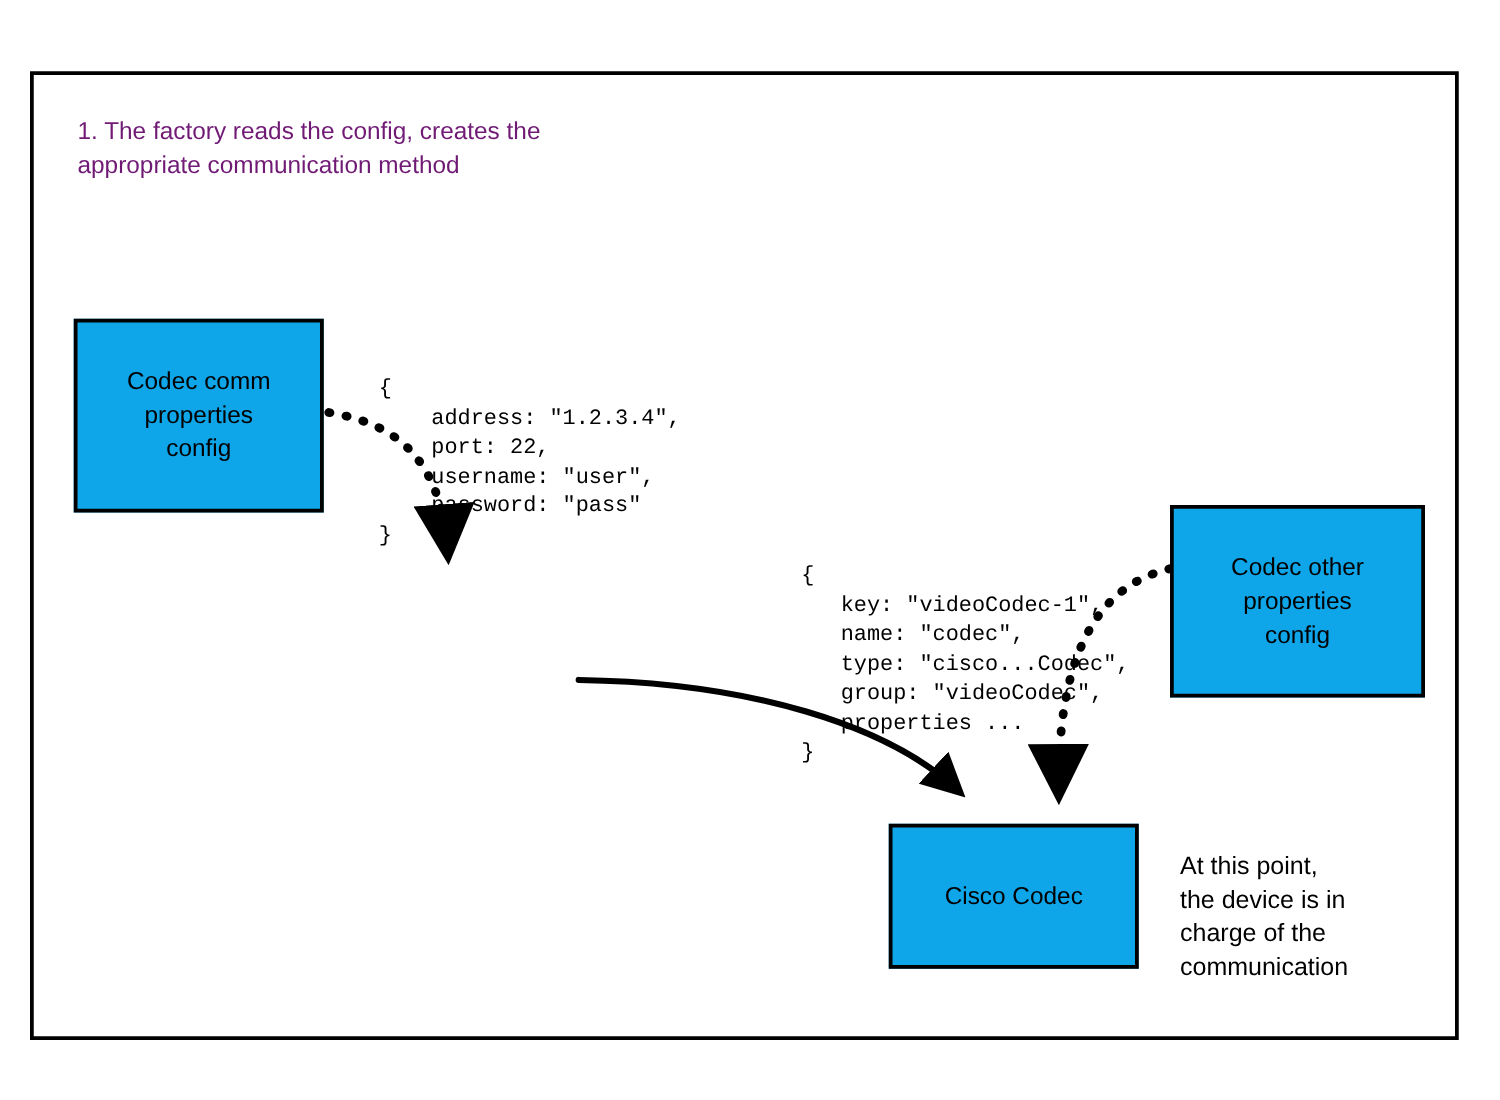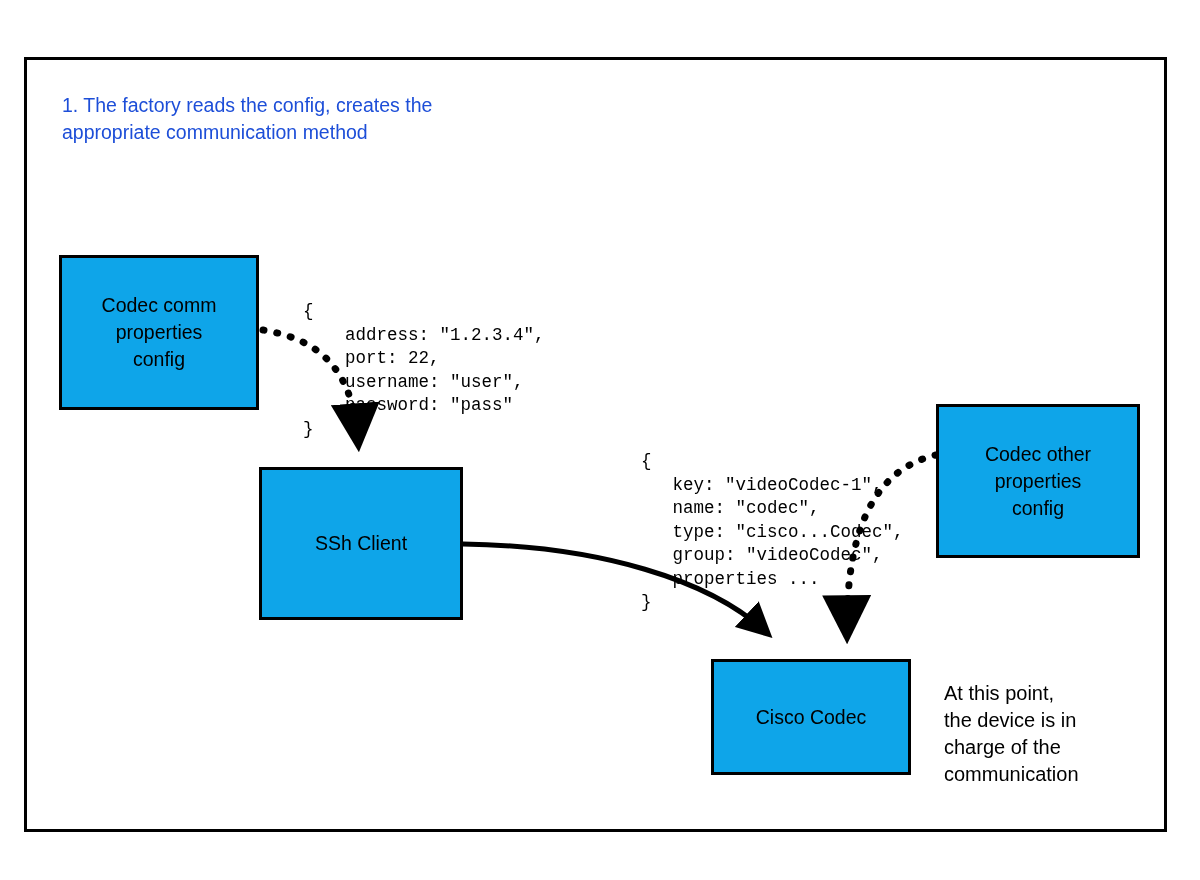--- a/index.html
+++ b/index.html
@@ -26,21 +26,21 @@
     width: 1143px;
     height: 775px;
     border: 3px solid #000000;
     box-sizing: border-box;
     background: #ffffff;
   }
   .note {
     position: absolute;
     font-size: 19.5px;
     line-height: 27px;
-    color: #1d4ed8;
+    color: #701a75;
     white-space: pre-line;
   }
   #note-1 { left: 62px;  top: 92px;  width: 460px; }
   #note-2 { left: 665px; top: 92px;  width: 470px; }
 
   .box {
     position: absolute;
     border: 3px solid #000000;
     box-sizing: border-box;
     background: #0ea5e9;
@@ -114,21 +114,20 @@
 
     <g>
       <path d="M 936 455 C 880 468 846 520 847 632" fill="none" stroke="#000000" stroke-width="7" stroke-linecap="round" stroke-dasharray="1 13" marker-end="url(#arrow-dotted)"></path>
     </g>
   </svg>
 
   <div class="box" id="box-comm-config">Codec comm
 properties
 config</div>
 
-  <div class="box" id="box-ssh-client">SSh Client</div>
 
   <div class="box" id="box-other-config">Codec other
 properties
 config</div>
 
   <div class="box" id="box-cisco-codec">Cisco Codec</div>
 
   <div class="code" id="code-comm">{
     address: "1.2.3.4",
     port: 22,

